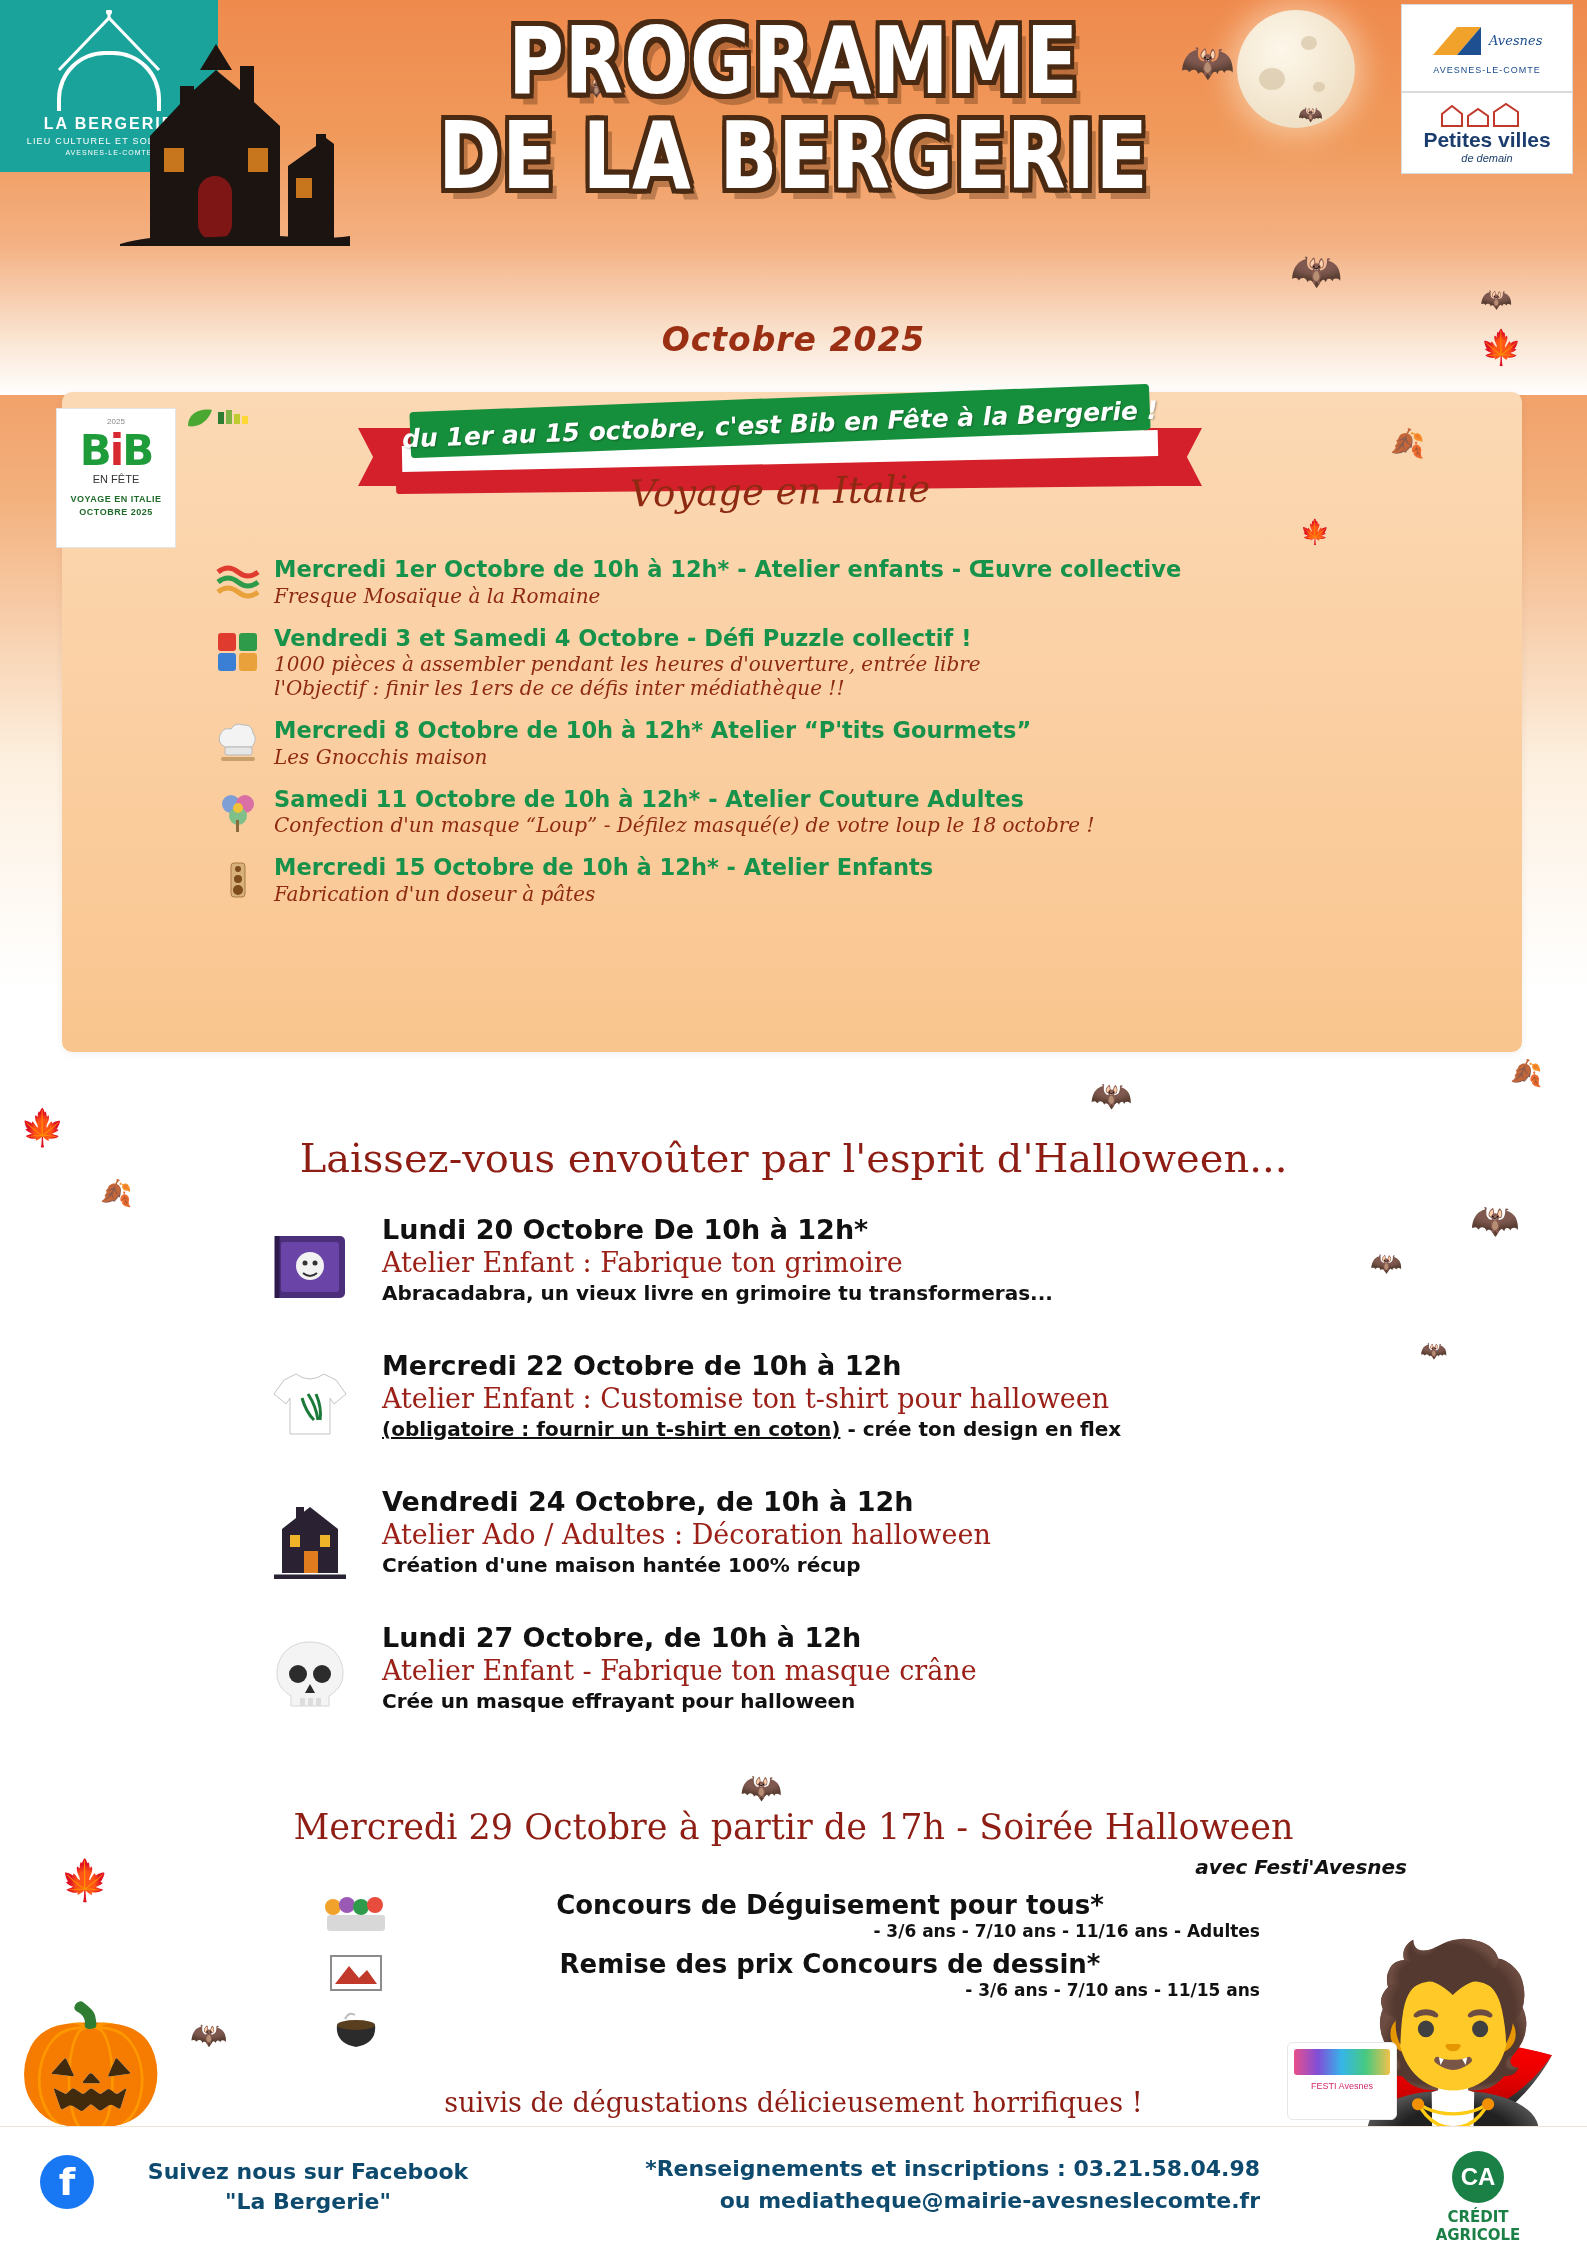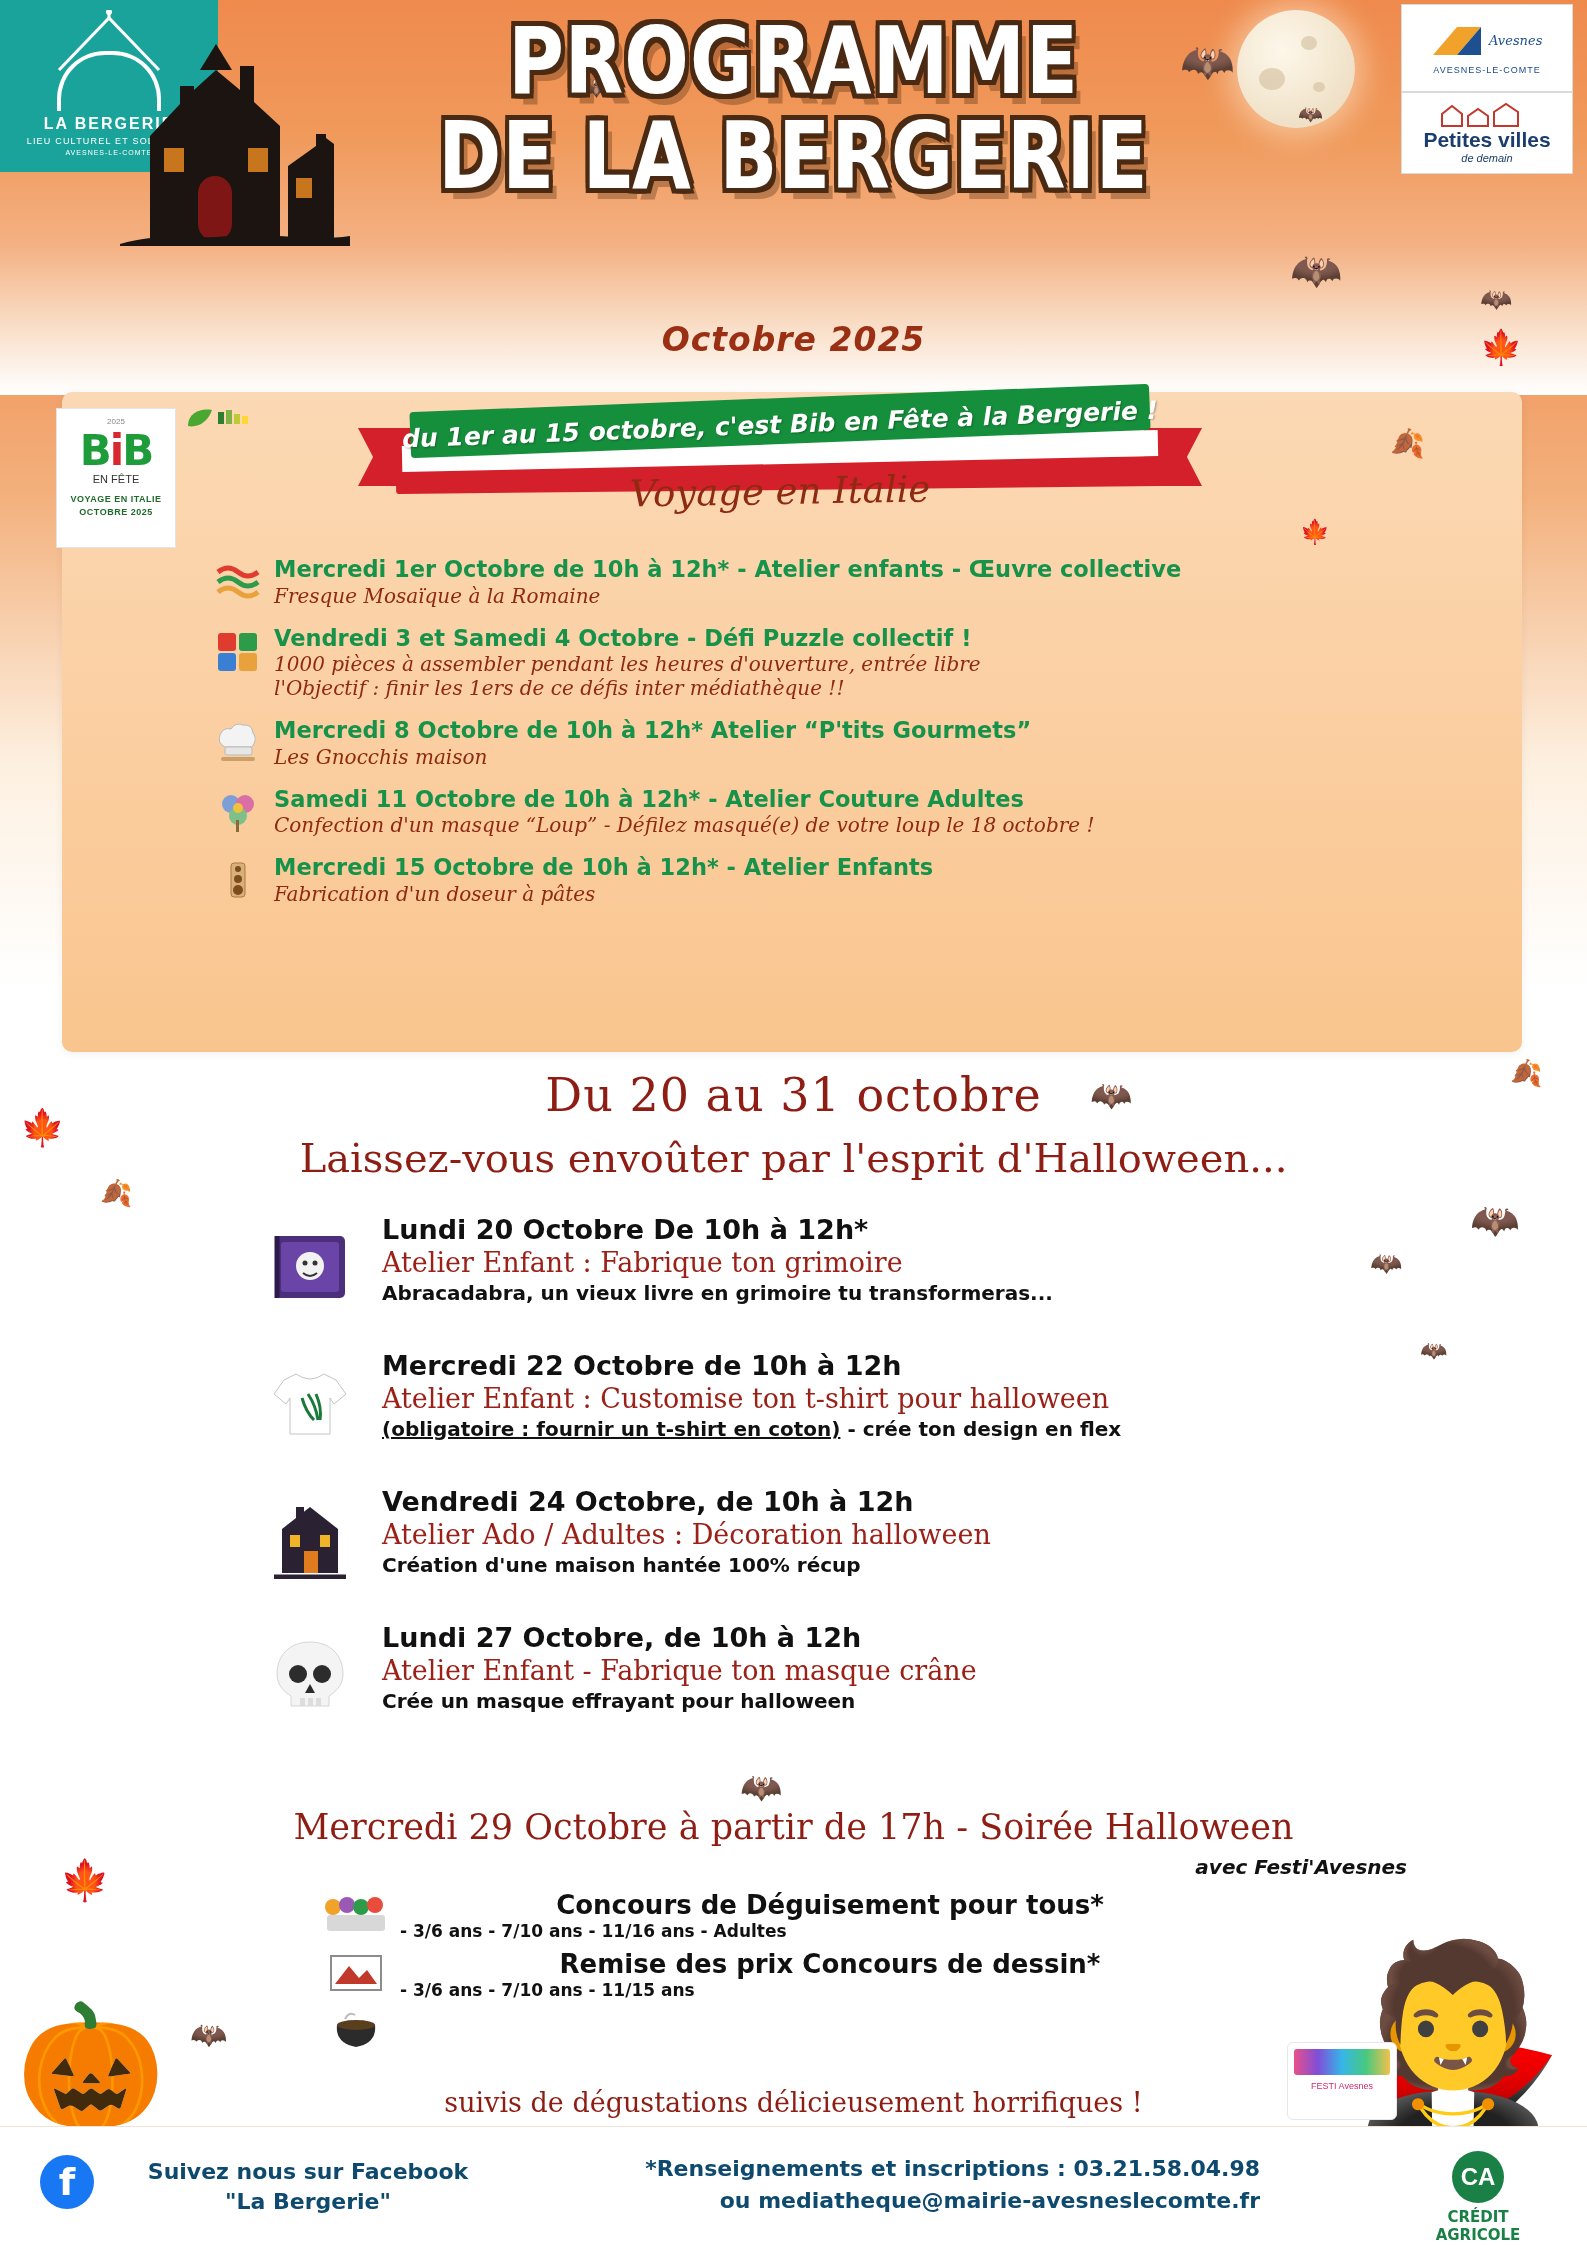--- a/index.html
+++ b/index.html
@@ -338,21 +338,21 @@
     font-weight: bold;
     font-size: 26px;
     color: #111111;
     text-align: center;
   }
   .c-s {
     font-family: "DejaVu Sans", sans-serif;
     font-weight: bold;
     font-size: 17px;
     color: #111111;
-    text-align: left;
+    text-align: right;
     margin-top: 1px;
   }
   .degust {
     position: absolute;
     left: 0; right: 0; top: 2087px;
     text-align: center;
     font-family: "DejaVu Serif", serif;
     font-size: 27px;
     color: #8e1d14;
   }
@@ -617,21 +617,20 @@
   </svg>
 
   <span class="leaf" style="left:1480px;top:330px;font-size:34px;">🍁</span>
   <span class="leaf" style="left:1390px;top:430px;font-size:28px;">🍂</span>
   <span class="leaf" style="left:1300px;top:520px;font-size:24px;">🍁</span>
   <span class="leaf" style="left:20px;top:1110px;font-size:36px;">🍁</span>
   <span class="leaf" style="left:100px;top:1180px;font-size:26px;">🍂</span>
   <span class="leaf" style="left:60px;top:1860px;font-size:40px;">🍁</span>
   <span class="leaf" style="left:1510px;top:1060px;font-size:26px;">🍂</span>
 
-  <div class="hw-head1">Du 20 au 31 octobre</div>
   <span class="bat" style="left:1090px;top:1078px;font-size:34px;">🦇</span>
   <span class="bat" style="left:1470px;top:1200px;font-size:40px;">🦇</span>
   <span class="bat" style="left:1370px;top:1250px;font-size:26px;">🦇</span>
   <span class="bat" style="left:1420px;top:1340px;font-size:22px;">🦇</span>
   <span class="bat" style="left:740px;top:1770px;font-size:34px;">🦇</span>
   <span class="bat" style="left:190px;top:2020px;font-size:30px;">🦇</span>
 
   <div class="hw-head2">Laissez-vous envoûter par l'esprit d'Halloween...</div>
 
   <div class="hw-list">

